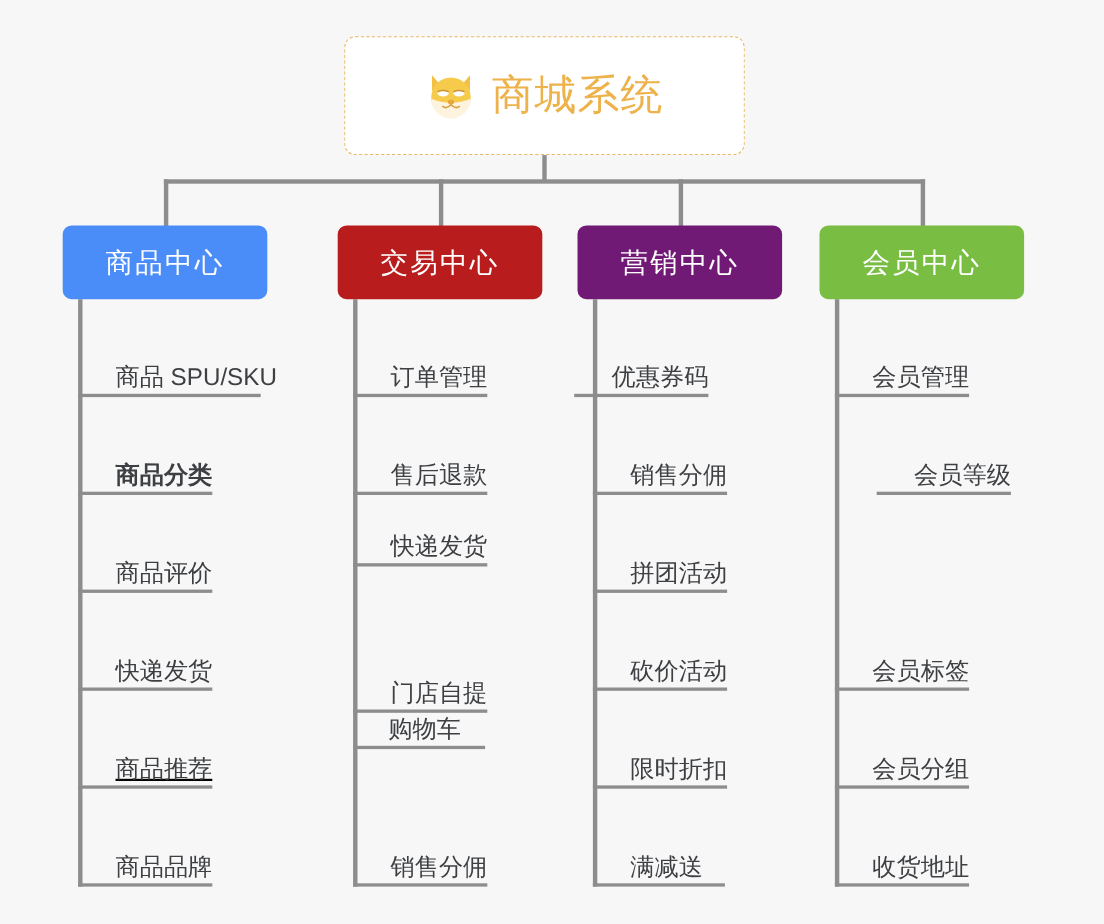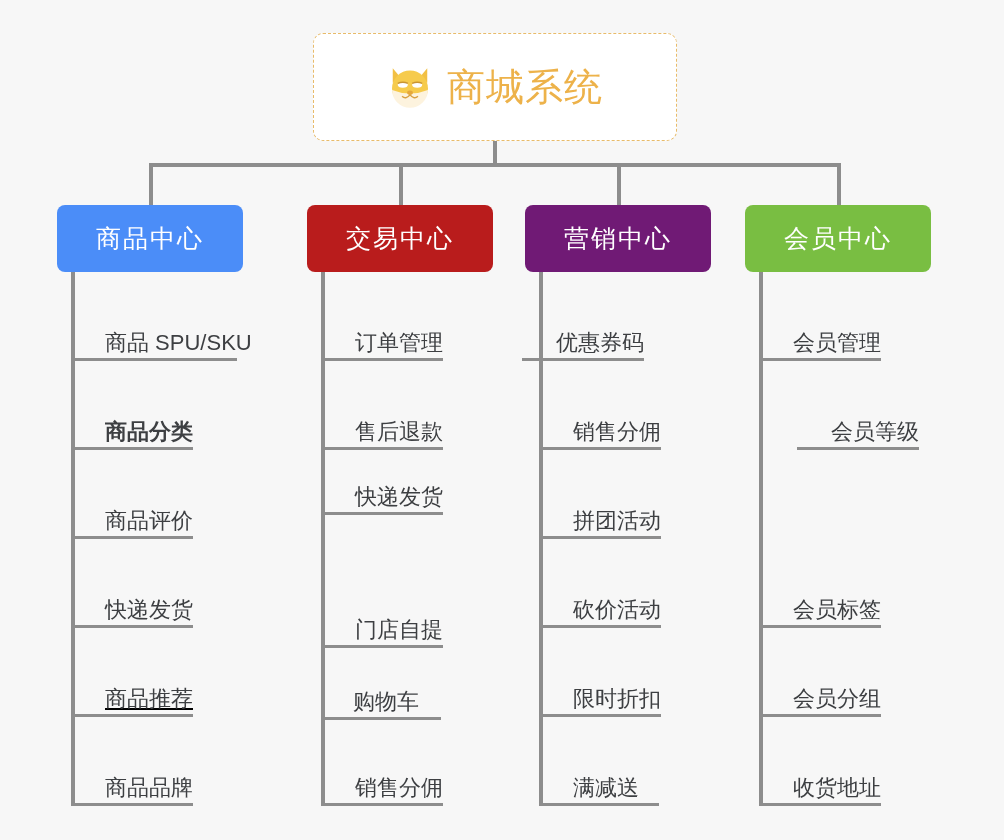--- a/index.html
+++ b/index.html
@@ -194,21 +194,21 @@
       <span class="leaf-label">售后退款</span>
     </div>
     <div class="leaf-item" style="position: absolute; left: 321px; top: 426px; width: 122px;">
       <div class="leaf-underline" style="width: 122px;"></div>
       <span class="leaf-label">快递发货</span>
     </div>
     <div class="leaf-item" style="position: absolute; left: 321px; top: 539px; width: 122px; margin-top: 20px;">
       <div class="leaf-underline" style="width: 122px;"></div>
       <span class="leaf-label">门店自提</span>
     </div>
-    <div class="leaf-item" style="position: absolute; left: 321px; top: 631px; width: 120px; padding-left: 32px;">
+    <div class="leaf-item" style="position: absolute; left: 321px; top: 592px; width: 120px; padding-left: 32px;">
       <div class="leaf-underline" style="width: 120px;"></div>
       <span class="leaf-label">购物车</span>
     </div>
     <div class="leaf-item" style="position: absolute; left: 321px; top: 717px; width: 122px;">
       <div class="leaf-underline" style="width: 122px;"></div>
       <span class="leaf-label">销售分佣</span>
     </div>
     <div class="conn conn-v cat-drop" style="position: absolute; left: 617px; top: 163px; height: 46px;"></div>
     <div class="cat-box" style="left: 525px; width: 186px; background: #701a75;">
       <span class="cat-label">营销中心</span>

